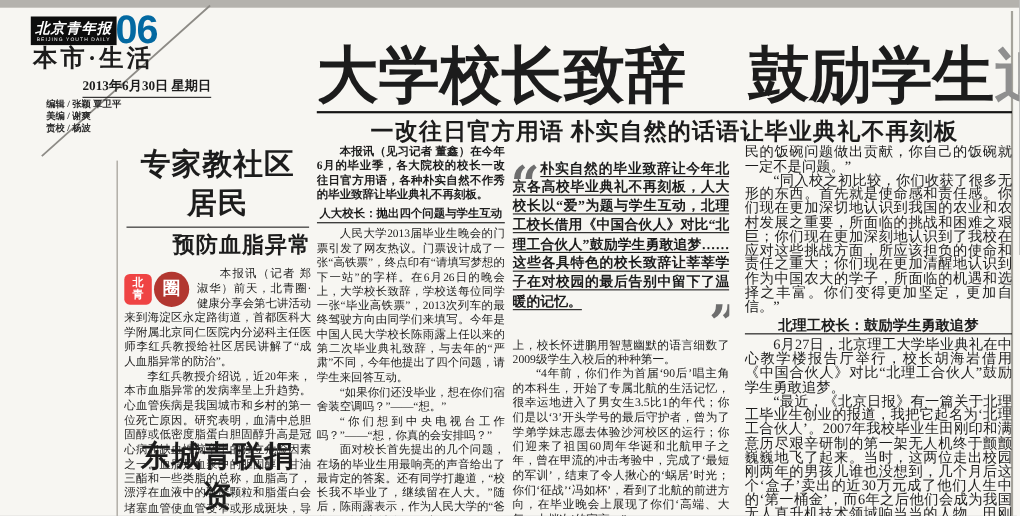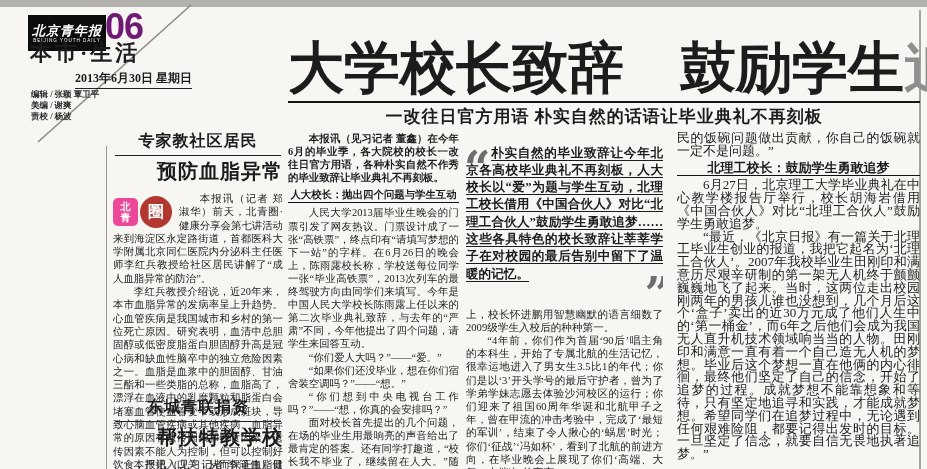--- a/index.html
+++ b/index.html
@@ -7,53 +7,53 @@
     position:relative;width:927px;height:469px;overflow:hidden;
     background:#f7f6f2;color:#1c1c1c;
     font-family:"Liberation Serif","DejaVu Serif",serif;
   }
   .topstrip{position:absolute;left:0;top:0;width:927px;height:7px;background:#b4b2ad;}
   .overlay{position:absolute;left:0;top:0;pointer-events:none;}
   .rule-left-v{position:absolute;left:106px;top:146px;width:1px;height:323px;background:#98958c;}
   .rule-right-v{position:absolute;left:919px;top:10px;width:2px;height:459px;background:#a5a39b;}
 
   
-  .logo-box{position:absolute;left:28px;top:15px;width:78px;height:36px;background:#0d0d0d;color:#fff;
+  .logo-box{position:absolute;left:28px;top:15px;width:78px;height:26px;background:#0d0d0d;color:#fff;
     text-align:center;display:flex;flex-direction:column;justify-content:center;}
   .logo-main{font-size:13px;font-weight:700;font-style:italic;line-height:15px;letter-spacing:1px;}
   .logo-sub{font-size:4.5px;letter-spacing:1px;line-height:6px;font-family:"Liberation Sans",sans-serif;}
   .page-num{position:absolute;left:105px;top:6px;font-family:"Liberation Sans",sans-serif;
-    font-weight:700;font-size:36px;color:#701a75;letter-spacing:-1px;}
+    font-weight:700;font-size:36px;color:#0369a1;letter-spacing:-1px;}
   .section-title{position:absolute;left:30px;top:38px;font-size:22px;font-weight:700;letter-spacing:3px;}
   .masthead-date{position:absolute;left:31px;top:70px;font-size:12px;font-weight:700;
     border-bottom:1.5px solid #222;padding-bottom:1px;margin-left:44px;}
-  .credits{position:absolute;left:31px;top:89px;font-size:8.5px;font-weight:700;line-height:11px;color:#2a2a2a;}
+  .credits{position:absolute;left:42px;top:89px;font-size:8.5px;font-weight:700;line-height:11px;color:#2a2a2a;}
 
   
   .side-art{position:absolute;left:113px;width:170px;}
-  .side-title1{text-align:center;font-size:16px;font-weight:700;letter-spacing:1px;
+  .side-title1{text-align:center;font-size:27px;font-weight:700;letter-spacing:1px;
     border-bottom:1px solid #222;padding-bottom:3px;margin:0 2px 2px;}
   .side-title2{text-align:right;font-size:20px;font-weight:700;letter-spacing:1px;margin:0 0 7px;}
   .side-body{font-size:10.4px;line-height:13.3px;text-align:justify;}
   .para{text-indent:2em;margin:0;}
   .noindent{text-indent:0;}
   .seal{float:left;width:60px;height:35px;margin:3px 6px 1px 0;position:relative;}
-  .seal-left{position:absolute;left:0;top:3px;width:25px;height:28px;background:#ec4899;border-radius:5px;
+  .seal-left{position:absolute;left:0;top:3px;width:25px;height:28px;background:#ef4444;border-radius:5px;
     color:#fff;font-size:10px;font-weight:700;line-height:11px;display:flex;align-items:center;
     justify-content:center;text-align:center;width:25px;word-break:break-all;padding:0 6px;box-sizing:border-box;}
   .seal-right{position:absolute;left:27px;top:1px;width:32px;height:32px;background:#b23730;border-radius:50%;
     color:#fff;font-size:16px;font-weight:700;display:flex;align-items:center;justify-content:center;}
 
   
   .headline{position:absolute;left:288px;top:40px;width:632px;text-align:center;white-space:nowrap;
     font-family:"Liberation Sans",sans-serif;font-weight:900;font-size:56px;line-height:56px;}
   .hl-accent{color:#8f8f8f;}
   .headline-rule{position:absolute;left:288px;top:101px;width:632px;height:2px;background:#151515;}
   .subheadline{position:absolute;left:288px;top:105px;width:632px;text-align:center;
-    font-size:17px;font-weight:700;letter-spacing:1px;}
+    font-size:21px;font-weight:700;letter-spacing:1px;}
 
   .col{position:absolute;top:132px;height:337px;overflow:hidden;text-align:justify;}
   .col1{left:288px;width:171px;font-size:10.4px;line-height:13.1px;}
   .col2{left:466px;width:197px;font-size:10.6px;line-height:13.2px;}
   .col3{left:677px;width:243px;font-size:13px;line-height:12.8px;}
   .intro{font-weight:700;}
   .subhead{font-weight:700;text-align:center;text-indent:0;border-bottom:1.5px solid #111;
     padding-bottom:1px;margin:4px 0 3px;}
 
   .quote-block{position:relative;min-height:158px;margin-bottom:5px;}
@@ -110,39 +110,39 @@
     </div>
   </div>
 
   <div class="headline"><span>大学校长致辞　鼓励学生</span><span class="hl-accent">追梦</span></div>
   <div class="headline-rule"></div>
   <div class="subheadline">一改往日官方用语 朴实自然的话语让毕业典礼不再刻板</div>
 
   <div class="col col1">
     <p class="para intro">本报讯（见习记者 董鑫）在今年6月的毕业季，各大院校的校长一改往日官方用语，各种朴实自然不作秀的毕业致辞让毕业典礼不再刻板。</p>
     <p class="para subhead">人大校长：抛出四个问题与学生互动</p>
-    <p class="para">人民大学2013届毕业生晚会的门票引发了网友热议。门票设计成了一张“高铁票”，终点印有“请填写梦想的下一站”的字样。在6月26日的晚会上，陈雨露校长称，学校送每位同学一张“毕业高铁票”，2013次列车的最终驾驶方向由同学们来填写。今年是中国人民大学校长陈雨露上任以来的第二次毕业典礼致辞，与去年的“严肃”不同，今年他提出了四个问题，请学生来回答互动。</p>
-    <p class="para">“你们爱人大吗？”——“爱。”</p>
+    <p class="para">人民大学2013届毕业生晚会的门票引发了网友热议。门票设计成了一张“高铁票”，终点印有“请填写梦想的下一站”的字样。在6月26日的晚会上，大学校长致辞，学校送每位同学一张“毕业高铁票”，2013次列车的最终驾驶方向由同学们来填写。今年是中国人民大学校长陈雨露上任以来的第二次毕业典礼致辞，与去年的“严肃”不同，今年他提出了四个问题，请学生来回答互动。</p>
     <p class="para">“如果你们还没毕业，想在你们宿舍装空调吗？”——“想。”</p>
     <p class="para">“你们想到中央电视台工作吗？”——“想，你真的会安排吗？”</p>
     <p class="para">面对校长首先提出的几个问题，在场的毕业生用最响亮的声音给出了最肯定的答案。还有同学打趣道，“校长我不毕业了，继续留在人大。”随后，陈雨露表示，作为人民大学的“爸爸”，他也想让自己的孩子更好，但是作为人大校长，让他欣慰的是看到学校的变化越来越好。</p>
 
   </div>
 
   <div class="col col2">
     <div class="quote-block">
       <span class="quote-mark quote-open">“</span>
       <p class="quote-text">朴实自然的毕业致辞让今年北京各高校毕业典礼不再刻板，人大校长以“爱”为题与学生互动，北理工校长借用《中国合伙人》对比“北理工合伙人”鼓励学生勇敢追梦……这些各具特色的校长致辞让莘莘学子在对校园的最后告别中留下了温暖的记忆。</p>
       <span class="quote-mark quote-close">”</span>
     </div>
     <p class="para noindent">上，校长怀进鹏用智慧幽默的语言细数了2009级学生入校后的种种第一。</p>
     <p class="para">“4年前，你们作为首届‘90后’唱主角的本科生，开始了专属北航的生活记忆，很幸运地进入了男女生3.5比1的年代；你们是以‘3’开头学号的最后守护者，曾为了学弟学妹志愿去体验沙河校区的运行；你们迎来了祖国60周年华诞和北航甲子之年，曾在甲流的冲击考验中，完成了‘最短的军训’，结束了令人揪心的‘蜗居’时光；你们‘征战’‘冯如杯’，看到了北航的前进方向，在毕业晚会上展现了你们‘高端、大气、上档次’的宣言。”</p>
 
   </div>
 
   <div class="col col3">
     <p class="para noindent">民的饭碗问题做出贡献，你自己的饭碗就一定不是问题。”</p>
+    <p class="para">“同入校之初比较，你们收获了很多无形的东西。首先就是使命感和责任感。你们现在更加深切地认识到我国的农业和农村发展之重要，所面临的挑战和困难之艰巨；你们现在更加深刻地认识到了我校在应对这些挑战方面，所应该担负的使命和责任之重大；你们现在更加清醒地认识到作为中国农大的学子，所面临的机遇和选择之丰富。你们变得更加坚定，更加自信。”</p>
     <p class="para subhead">北理工校长：鼓励学生勇敢追梦</p>
     <p class="para">6月27日，北京理工大学毕业典礼在中心教学楼报告厅举行，校长胡海岩借用《中国合伙人》对比“北理工合伙人”鼓励学生勇敢追梦。</p>
     <p class="para">“最近，《北京日报》有一篇关于北理工毕业生创业的报道，我把它起名为‘北理工合伙人’。2007年我校毕业生田刚印和满意历尽艰辛研制的第一架无人机终于颤颤巍巍地飞了起来。当时，这两位走出校园刚两年的男孩儿谁也没想到，几个月后这个‘盒子’卖出的近30万元成了他们人生中的‘第一桶金’，而6年之后他们会成为我国无人直升机技术领域响当当的人物。田刚印和满意一直有着一个自己造无人机的梦想。毕业后这个梦想一直在他俩的内心徘徊，最终他们坚定了自己的信念，开始了追梦的过程。成就梦想不能靠想象和等待，只有坚定地追寻和实践，才能成就梦想。希望同学们在追梦过程中，无论遇到任何艰难险阻，都要记得出发时的目标。一旦坚定了信念，就要自信无畏地执著追梦。”</p>
   </div>
 
 </div>
 
 </body></html>

